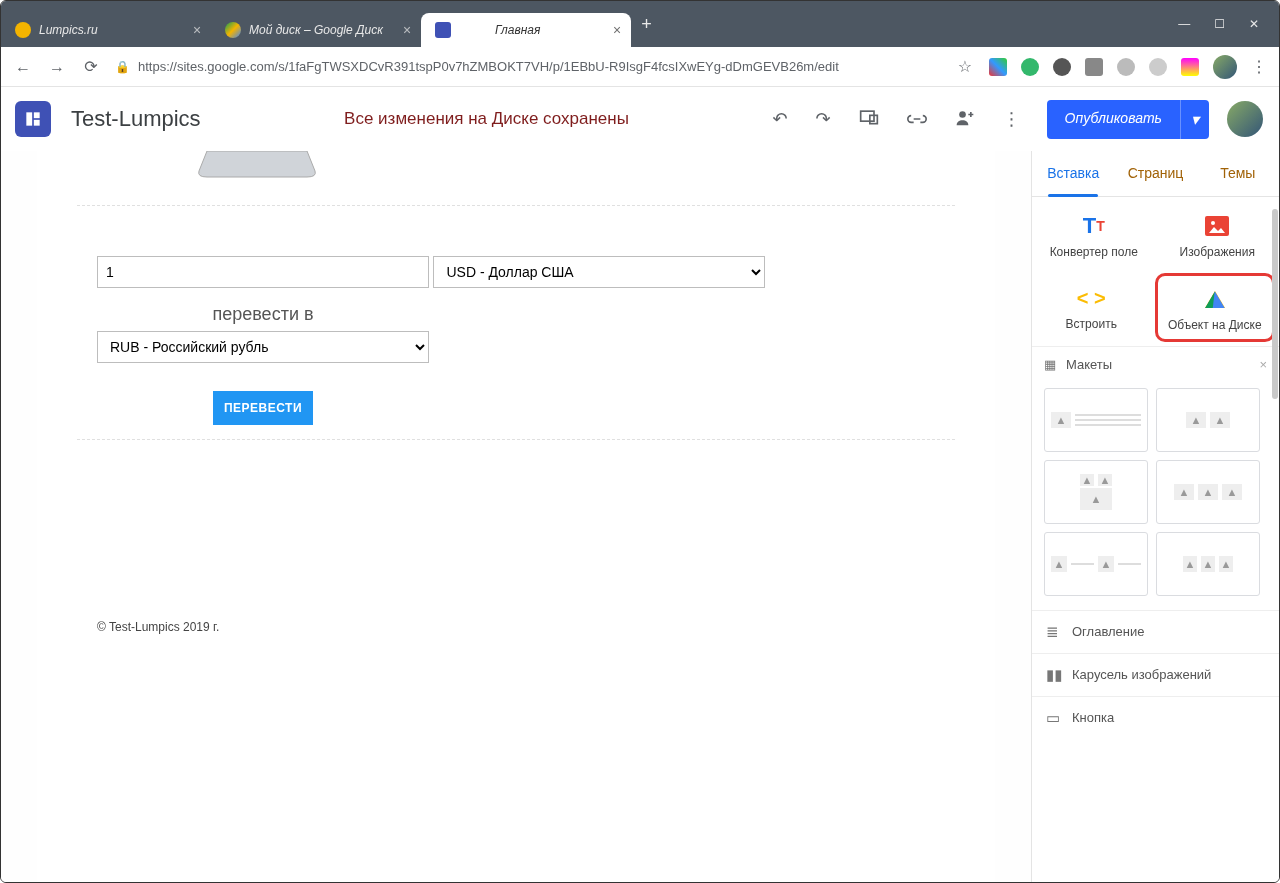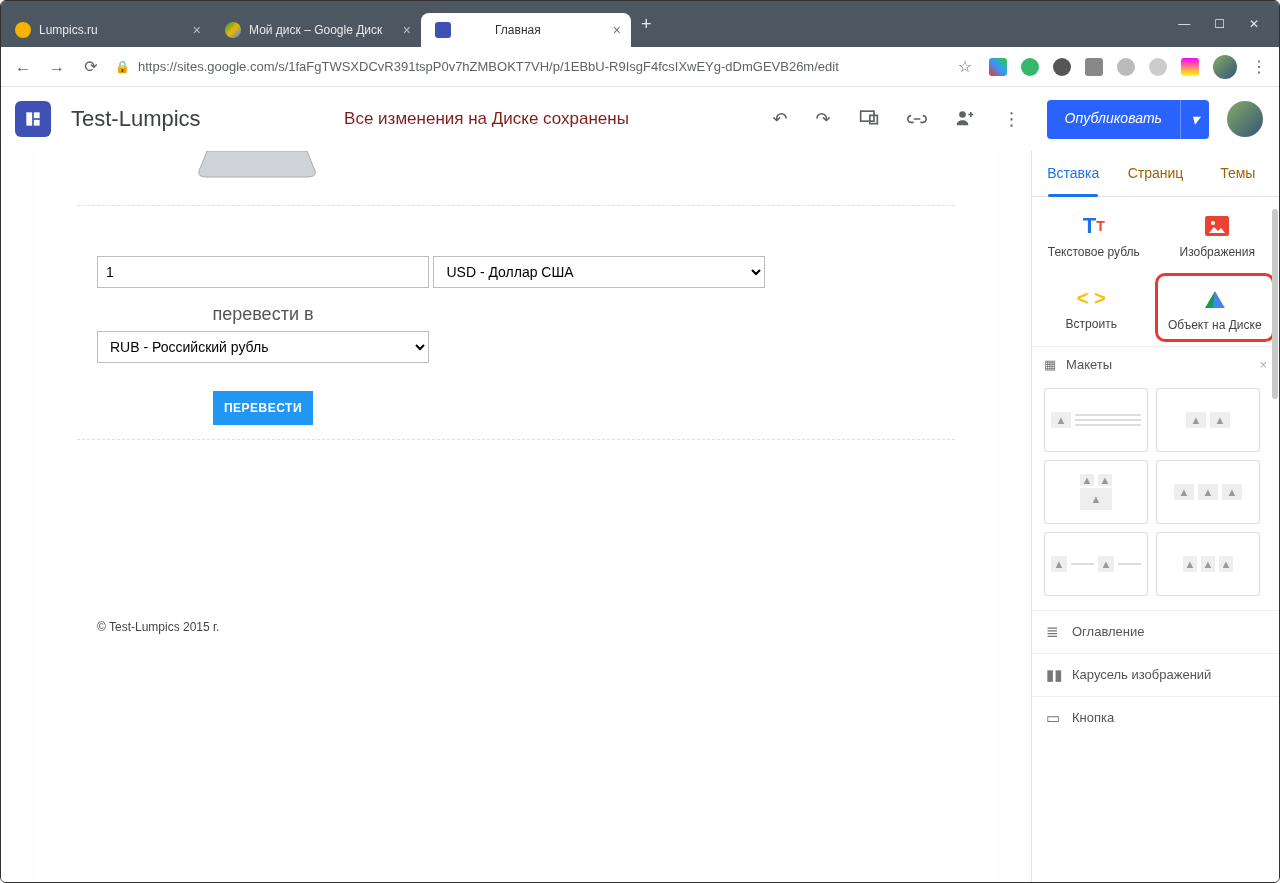--- a/index.html
+++ b/index.html
@@ -1,20 +1,20 @@
 <!DOCTYPE html>
 <html><head>
 <meta charset="utf-8">
 <style>
 * { margin: 0; padding: 0; box-sizing: border-box; font-family: Arial, "Segoe UI", sans-serif; }
 body { background: #fff; width: 1280px; height: 883px; overflow: hidden; position: relative; border: 1px solid #333; border-radius: 6px; }
 
 
 .titlebar { height: 46px; background: #4d5762; display: flex; align-items: center; padding:0 8px 0 0; }
-.tabs { display: flex; flex: 1; align-items: center; height: 100%; }
+.tabs { display: flex; flex: 1; align-items: center; height: 100%; font-style: italic; }
 .tab { display: flex; align-items: center; gap: 8px; height: 34px; margin-top: 12px; padding: 0 10px 0 14px; font-size: 12px; color: #e8e8e8; border-top-left-radius: 8px; border-top-right-radius: 8px; width: 210px; }
 .tab.active { background: #fff; color: #333; gap: 44px; }
 .tab .favicon { width: 16px; height: 16px; border-radius: 50%; flex: none; }
 .tab .label { flex: 1; white-space: nowrap; overflow: hidden; text-overflow: ellipsis; }
 .tab .close { font-size: 14px; opacity: .7; cursor: pointer; }
 .newtab { color: #e8e8e8; font-size: 18px; padding: 0 10px; cursor: pointer; }
 .winctrl { display: flex; gap: 24px; color: #e8e8e8; font-size: 12px; padding-right: 12px; }
 .winctrl span { cursor: pointer; }
 
 
@@ -180,38 +180,38 @@
       </div>
       <div class="sep"></div>
       <div class="converter">
         <input type="text" value="1" style="">
         <select><option>USD - Доллар США</option></select>
         <div class="lbl">перевести в</div>
         <select><option>RUB - Российский рубль</option></select>
         <div class="btn">ПЕРЕВЕСТИ</div>
       </div>
       <div class="sep"></div>
-      <div class="footer">© Test-Lumpics 2015 г.</div>
+      <div class="footer">© Test-Lumpics 2019 г.</div>
     </div>
   </div>
 
   <div class="rpanel">
     <div class="rtabs">
       <div class="rt active">Вставка</div>
       <div class="rt">Страниц</div>
       <div class="rt">Темы</div>
     </div>
     <div class="rbody">
       <div class="rrow">
         <div class="rcell">
           <div class="ic">
               <span style="color:#1a73e8">T</span>
               <span style="color:#ea4335;font-size:14px">T</span>
             </div>
-          <div class="lab">Текстовое рубль</div>
+          <div class="lab">Конвертер поле</div>
         </div>
         <div class="rcell">
           <div class="ic">
               <svg width="24" height="20" viewBox="0 0 24 20">
                 <rect width="24" height="20" fill="#ea4335" rx="2"></rect>
                 <circle cx="8" cy="7" r="2" fill="#fff"></circle>
                 <path d="M4 17l5-6 4 4 3-3 4 5z" fill="#fff"></path>
               </svg>
             </div>
           <div class="lab">Изображения</div>

